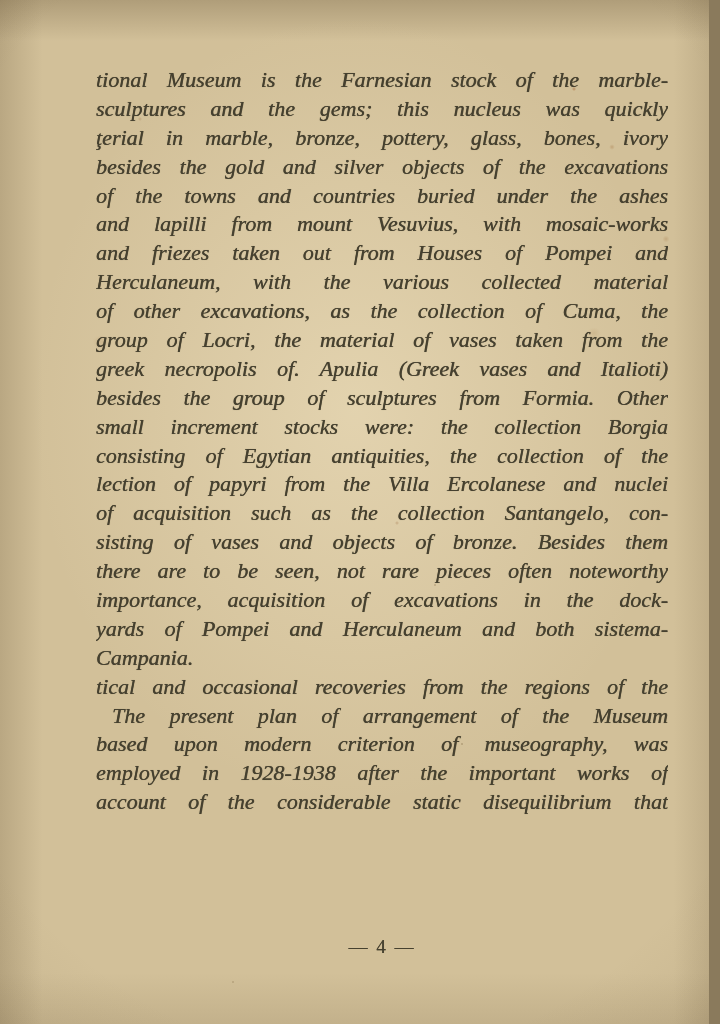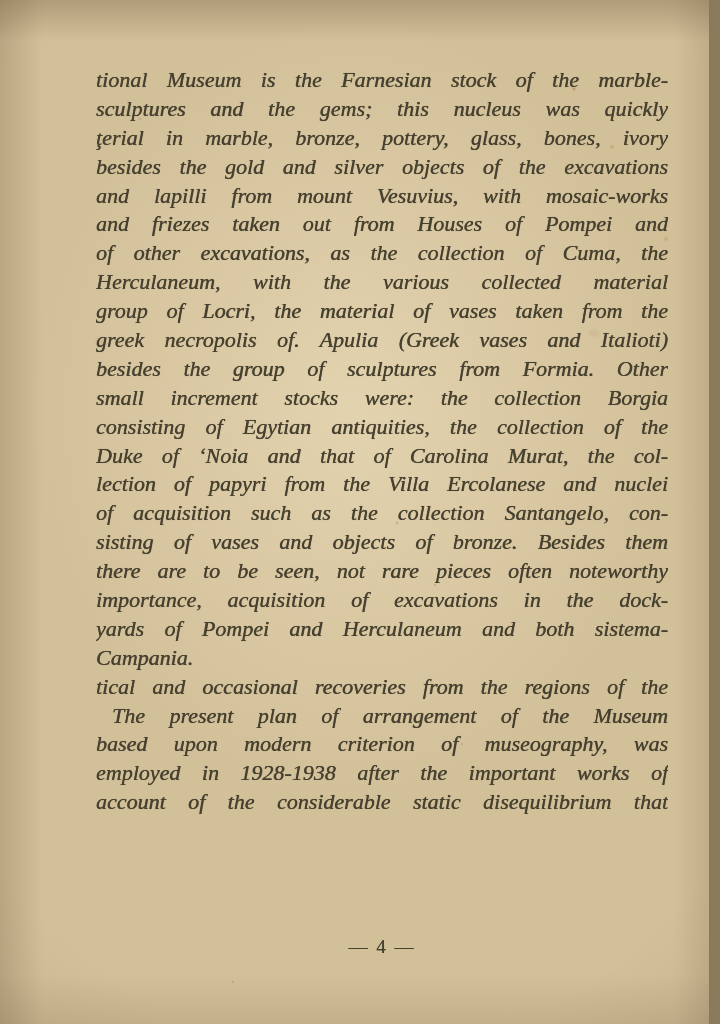--- a/index.html
+++ b/index.html
@@ -79,30 +79,30 @@
 <div class="page">
   <div class="paper-light"></div>
   <div class="paper-specks"></div>
 
   <main class="text-block">
       <div class="para">
         <div class="line">tional Museum is the Farnesian stock of the marble-</div>
         <div class="line">sculptures and the gems; this nucleus was quickly</div>
         <div class="line">ţerial in marble, bronze, pottery, glass, bones, ivory</div>
         <div class="line">besides the gold and silver objects of the excavations</div>
+        <div class="line">of the towns and countries buried under the ashes</div>
         <div class="line">and lapilli from mount Vesuvius, with mosaic-works</div>
         <div class="line">and friezes taken out from Houses of Pompei and</div>
+        <div class="line">Herculaneum, with the various collected material</div>
         <div class="line">of other excavations, as the collection of Cuma, the</div>
-        <div class="line">Herculaneum, with the various collected material</div>
         <div class="line">group of Locri, the material of vases taken from the</div>
         <div class="line">greek necropolis of. Apulia (Greek vases and Italioti)</div>
         <div class="line">besides the group of sculptures from Formia. Other</div>
         <div class="line">small increment stocks were: the collection Borgia</div>
         <div class="line">consisting of Egytian antiquities, the collection of the</div>
-        <div class="line">Duke of ‘Noia and that of Carolina Murat, the col-</div>
         <div class="line">lection of papyri from the Villa Ercolanese and nuclei</div>
         <div class="line">of acquisition such as the collection Santangelo, con-</div>
         <div class="line">sisting of vases and objects of bronze. Besides them</div>
         <div class="line">there are to be seen, not rare pieces often noteworthy</div>
         <div class="line">importance, acquisition of excavations in the dock-</div>
         <div class="line">yards of Pompei and Herculaneum and both sistema-</div>
         <div class="line no-justify">Campania.</div>
         <div class="line">tical and occasional recoveries from the regions of the</div>
       </div>
       <div class="para">

